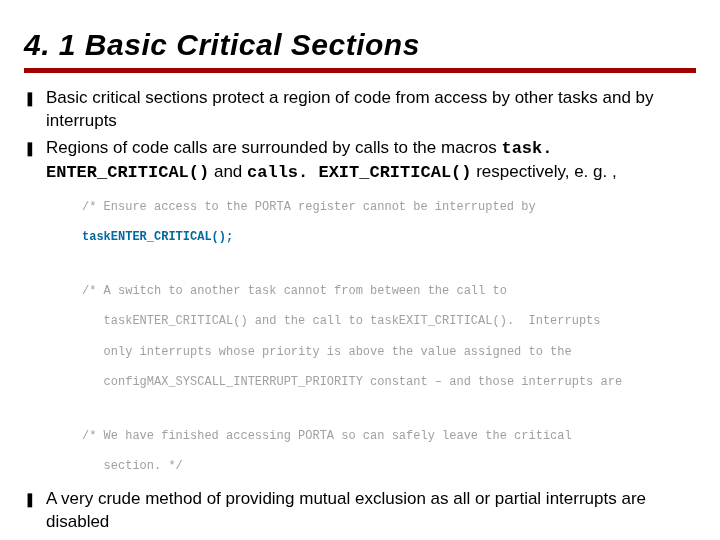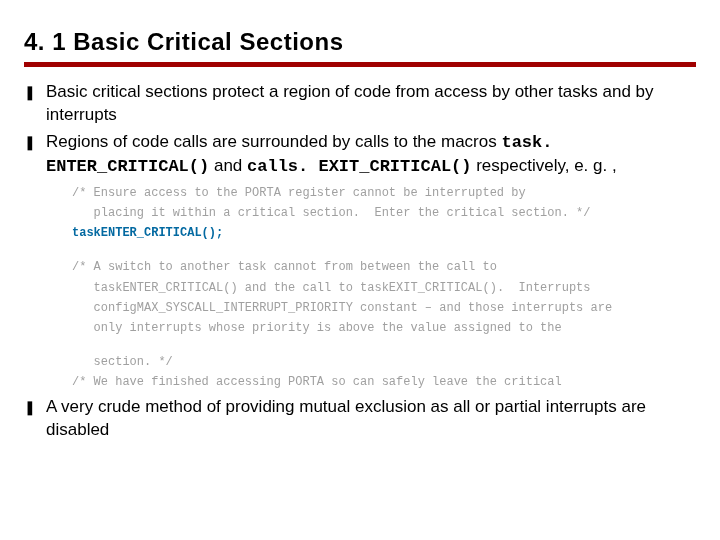--- a/index.html
+++ b/index.html
@@ -9,24 +9,25 @@
     height: 540px;
     background: #ffffff;
     font-family: Arial, Helvetica, sans-serif;
     color: #000;
     overflow: hidden;
   }
   .slide {
     padding: 20px 24px 0 24px;
   }
   .title {
-    font-size: 24px;
+    font-size: 30px;
     font-weight: 900;
     letter-spacing: 0.5px;
     margin: 8px 0 6px 0;
+    font-style: italic;
   }
   .title-rule {
     height: 5px;
     background: #a00000;
     width: 100%;
     margin-bottom: 14px;
   }
   .bullets {
     font-size: 17px;
     line-height: 1.35;
@@ -56,21 +57,21 @@
     font-family: "Courier New", monospace;
     font-size: 12px;
     line-height: 1.35;
     color: #a0a0a0;
   }
   .code-block .strong {
     color: #0369a1;
     font-weight: bold;
   }
   .code-block p {
-    margin: 4px;
+    margin: 14px;
     white-space: pre-wrap;
   }
   .gap {
     height: 10px;
   }
 </style>
 </head>
 <body>
 
 <div class="slide">
@@ -87,30 +88,29 @@
 
     <div class="row">
       <div class="glyph">❚</div>
       <div class="text">
         <span>Regions of code calls are surrounded by calls to the macros </span><span class="mono">task. ENTER_CRITICAL()</span><span> and </span><span class="mono">calls. EXIT_CRITICAL()</span><span>  respectively, e. g. ,</span>
       </div>
     </div>
 
     <div class="code-block">
       <p>/* Ensure access to the PORTA register cannot be interrupted by</p>
-      <p>   placing it within a critical section.  Enter the critical section. */</p>
       <p class="strong">taskENTER_CRITICAL();</p>
       <div class="gap"></div>
       <p>/* A switch to another task cannot from between the call to</p>
       <p>   taskENTER_CRITICAL() and the call to taskEXIT_CRITICAL().  Interrupts</p>
+      <p>   only interrupts whose priority is above the value assigned to the</p>
       <p>   configMAX_SYSCALL_INTERRUPT_PRIORITY constant – and those interrupts are</p>
-      <p>   only interrupts whose priority is above the value assigned to the</p>
       <div class="gap"></div>
+      <p>/* We have finished accessing PORTA so can safely leave the critical</p>
       <p>   section. */</p>
-      <p>/* We have finished accessing PORTA so can safely leave the critical</p>
     </div>
 
     <div class="row">
       <div class="glyph">❚</div>
       <div class="text">A very crude method of providing mutual exclusion as all or partial interrupts are disabled</div>
     </div>
 
   </div>
 </div>
 

